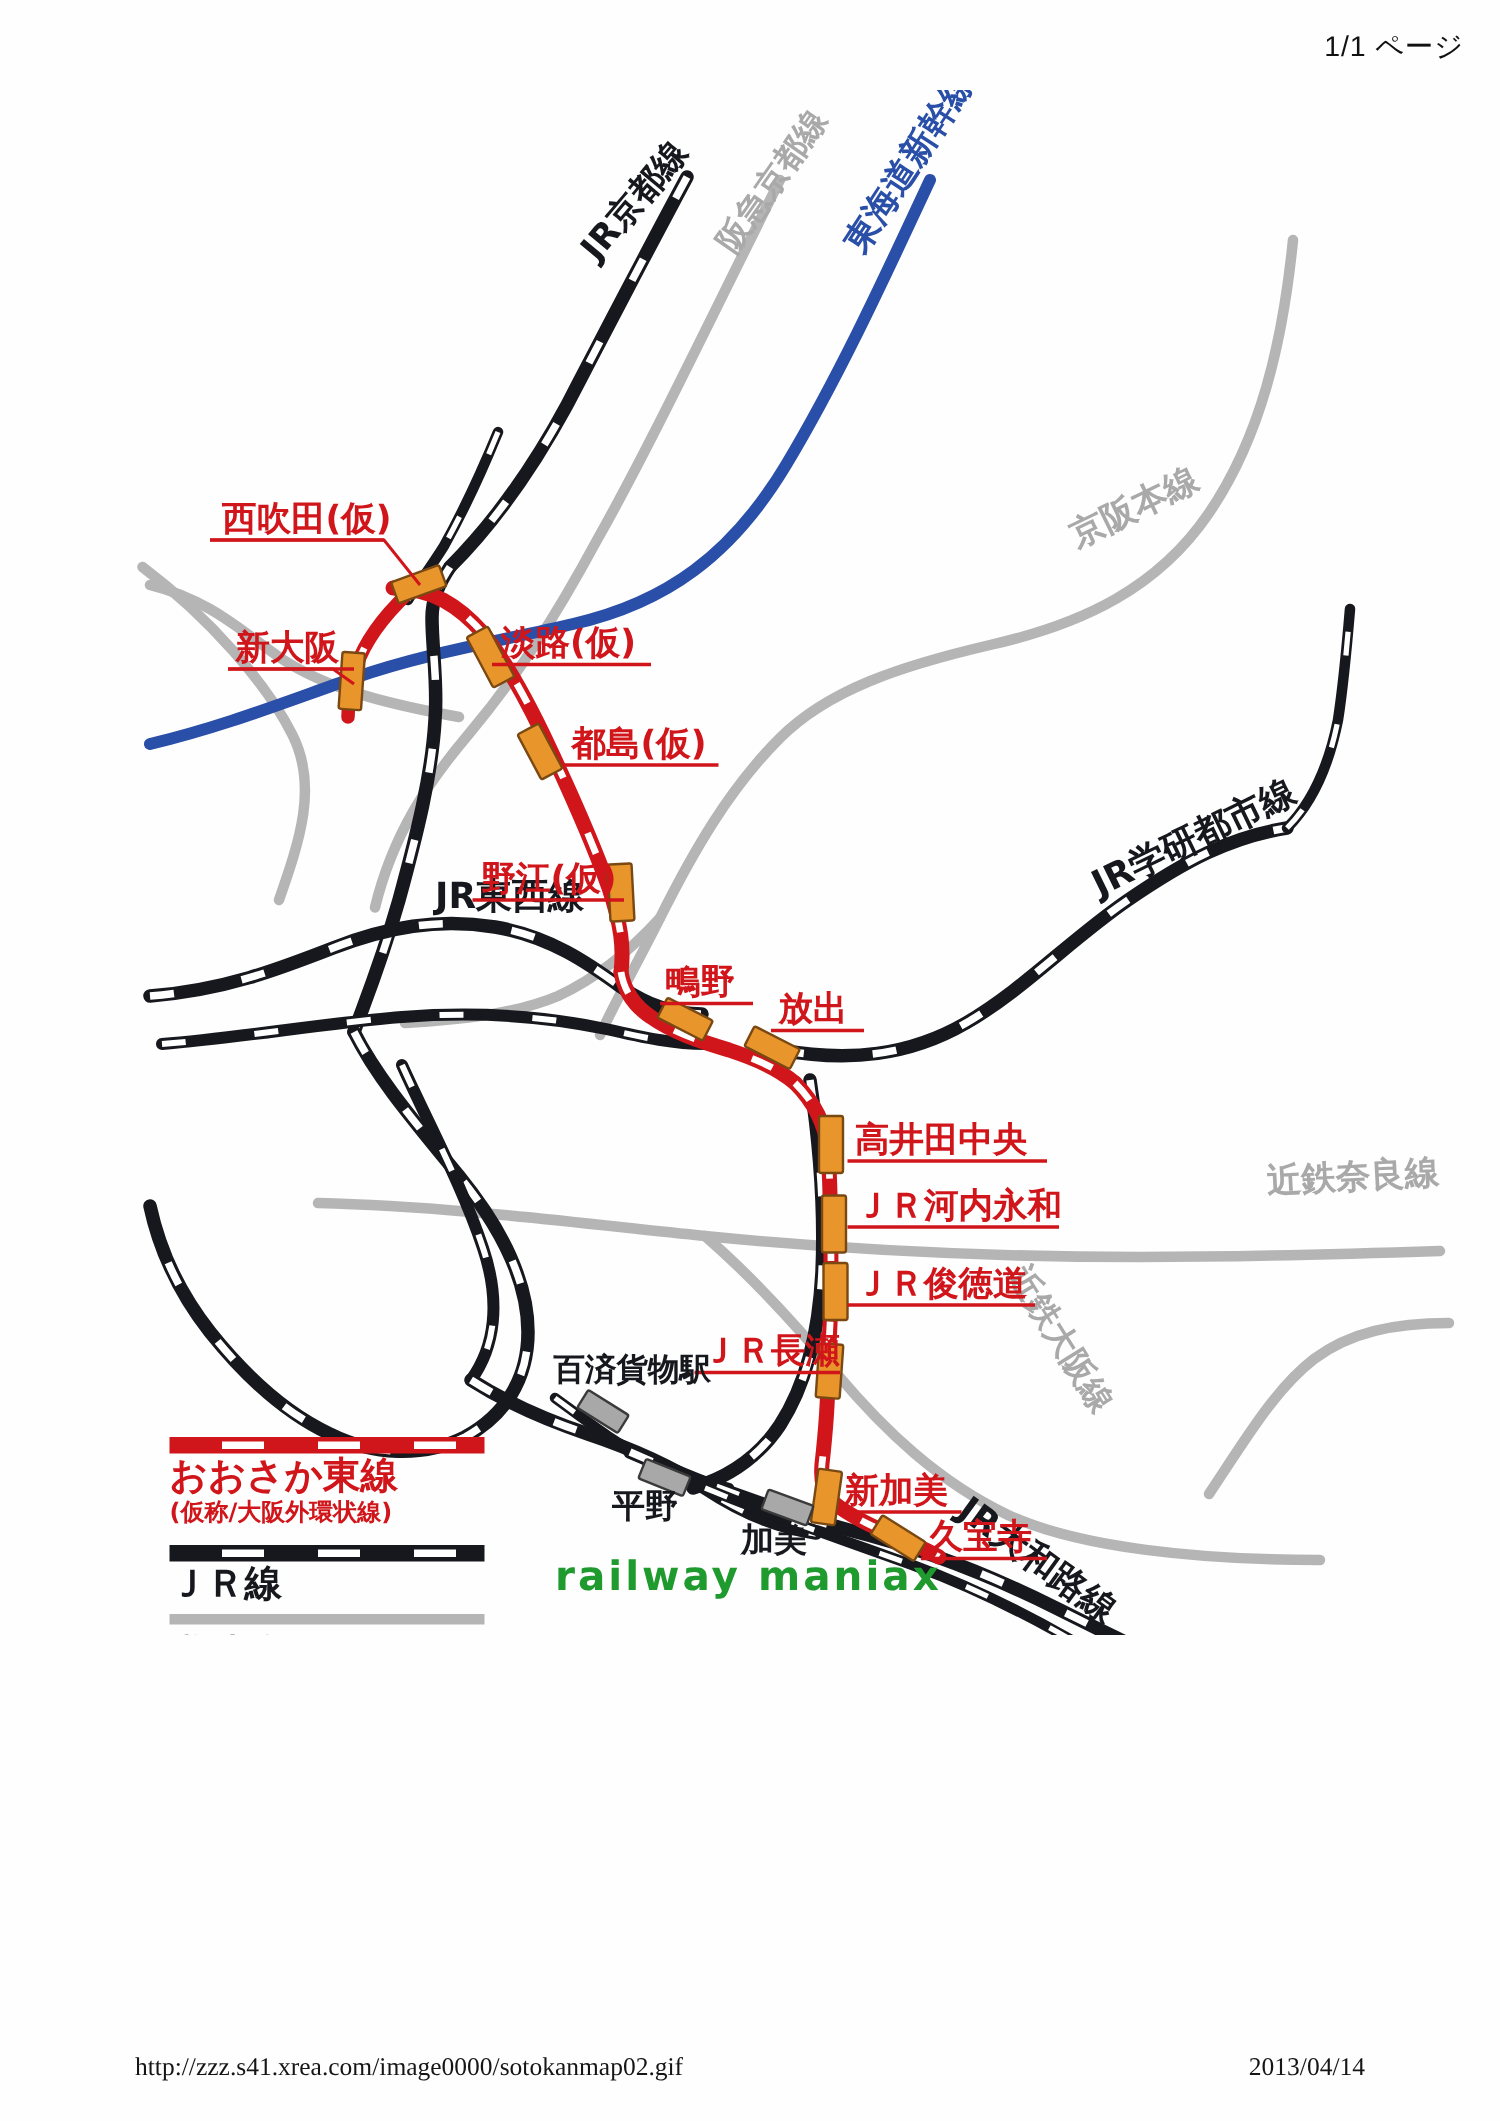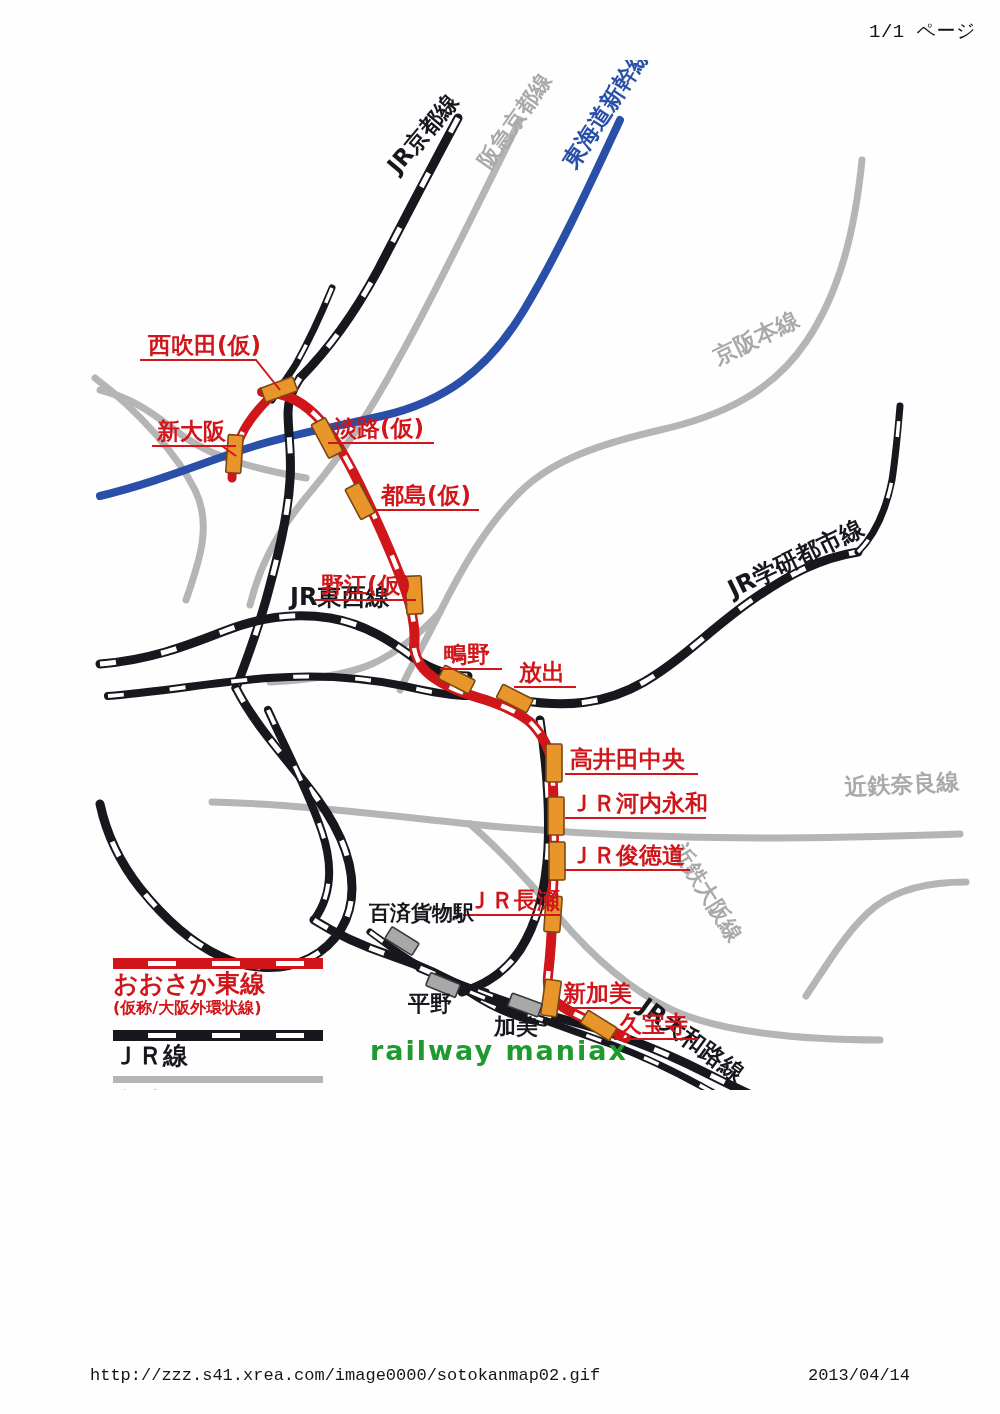--- a/index.html
+++ b/index.html
@@ -3,28 +3,28 @@
 <meta charset="utf-8">
 <style>
   html,body{margin:0;padding:0;background:#ffffff;}
   body{
     width:1000px;height:1414px;position:relative;overflow:hidden;
     font-family:"DejaVu Sans","Liberation Sans",sans-serif;
     background:#fefefe;
   }
   .page-header{
     position:absolute;top:18px;right:24px;
-    font-family:Liberation Mono, monospace;
+    font-family:Liberation Sans, sans-serif;
     font-size:19px;color:#111;letter-spacing:.5px;
   }
   .page-footer{
     position:absolute;left:0;right:0;bottom:26px;height:26px;
-    display:flex;justify-content:space-between;align-items:center;
+    display:flex;justify-content:space-between;align-items:flex-end;
     padding:0 90px;box-sizing:border-box;
-    font-family:Liberation Mono, monospace;
+    font-family:Liberation Serif, serif;
     font-size:17px;color:#151515;
   }
   .map-stage{
     position:absolute;left:0;top:60px;width:1000px;height:1030px;
   }
   .map-stage svg{display:block;width:1000px;height:1030px;}
 
   
   .lbl{font-family:"DejaVu Sans","Liberation Sans",sans-serif;font-weight:700;}
   .lbl-red{fill:#d1161b;}

